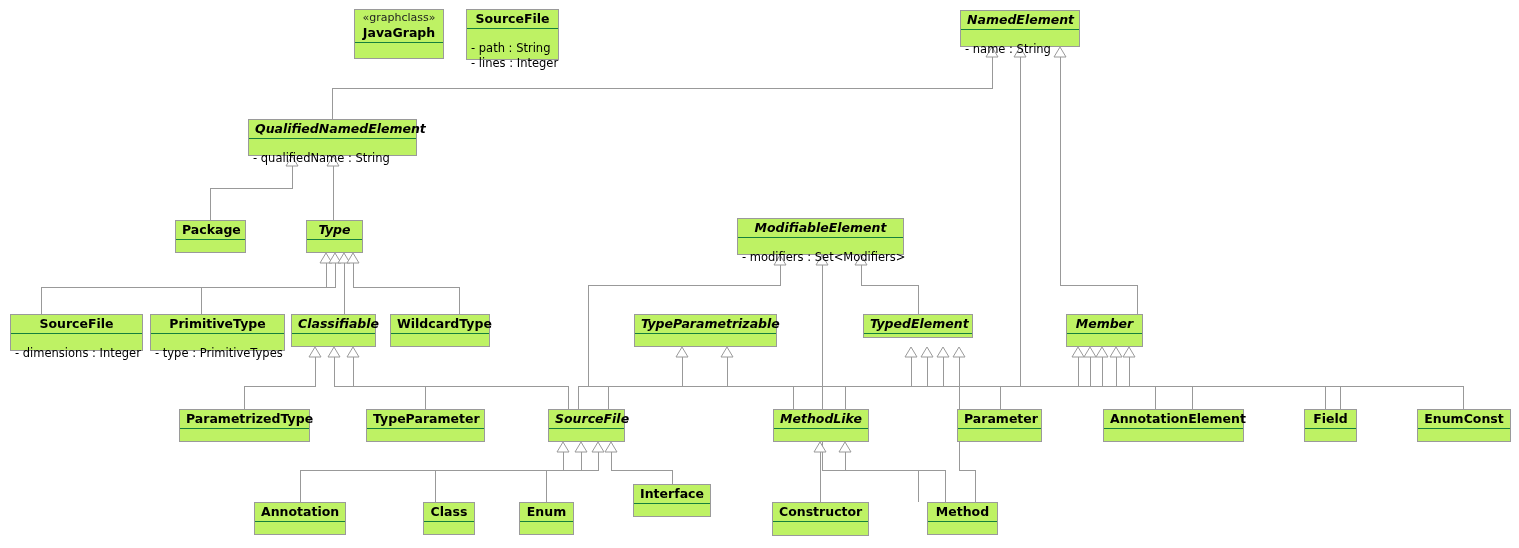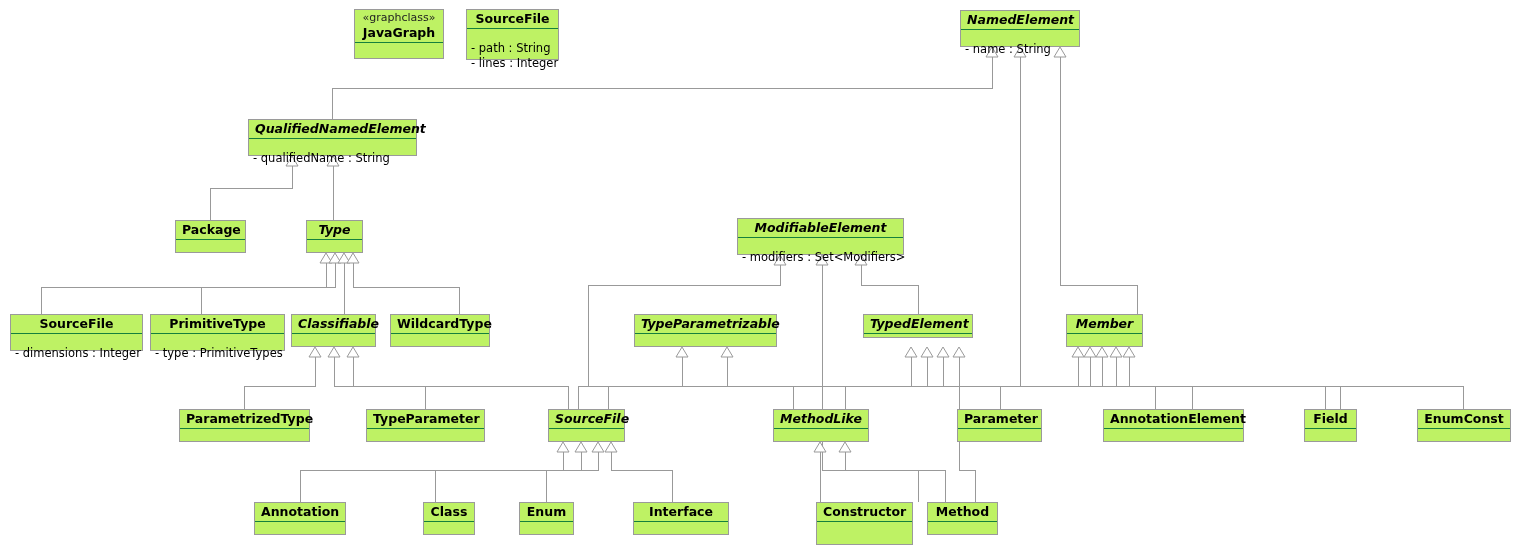--- a/index.html
+++ b/index.html
@@ -297,25 +297,25 @@
         <div class="compart empty"></div>
       </div>
       <div class="umlbox" style="left: 409px; top: 502px; width: 52px; height: 33px; margin-left: 14px;">
         <div class="hdr"><span class="nm">Class</span></div>
         <div class="compart empty"></div>
       </div>
       <div class="umlbox" style="left: 519px; top: 502px; width: 55px; height: 33px;">
         <div class="hdr"><span class="nm">Enum</span></div>
         <div class="compart empty"></div>
       </div>
-      <div class="umlbox" style="left: 633px; top: 502px; width: 96px; height: 33px;">
+      <div class="umlbox" style="left: 633px; top: 484px; width: 78px; height: 33px;">
         <div class="hdr"><span class="nm">Interface</span></div>
         <div class="compart empty"></div>
       </div>
-      <div class="umlbox" style="left: 816px; top: 502px; width: 97px; height: 43px;">
+      <div class="umlbox" style="left: 772px; top: 502px; width: 97px; height: 34px;">
         <div class="hdr"><span class="nm">Constructor</span></div>
         <div class="compart empty"></div>
       </div>
       <div class="umlbox" style="left: 927px; top: 502px; width: 71px; height: 33px;">
         <div class="hdr"><span class="nm">Method</span></div>
         <div class="compart empty"></div>
       </div>
     </div>
 
 </div>

